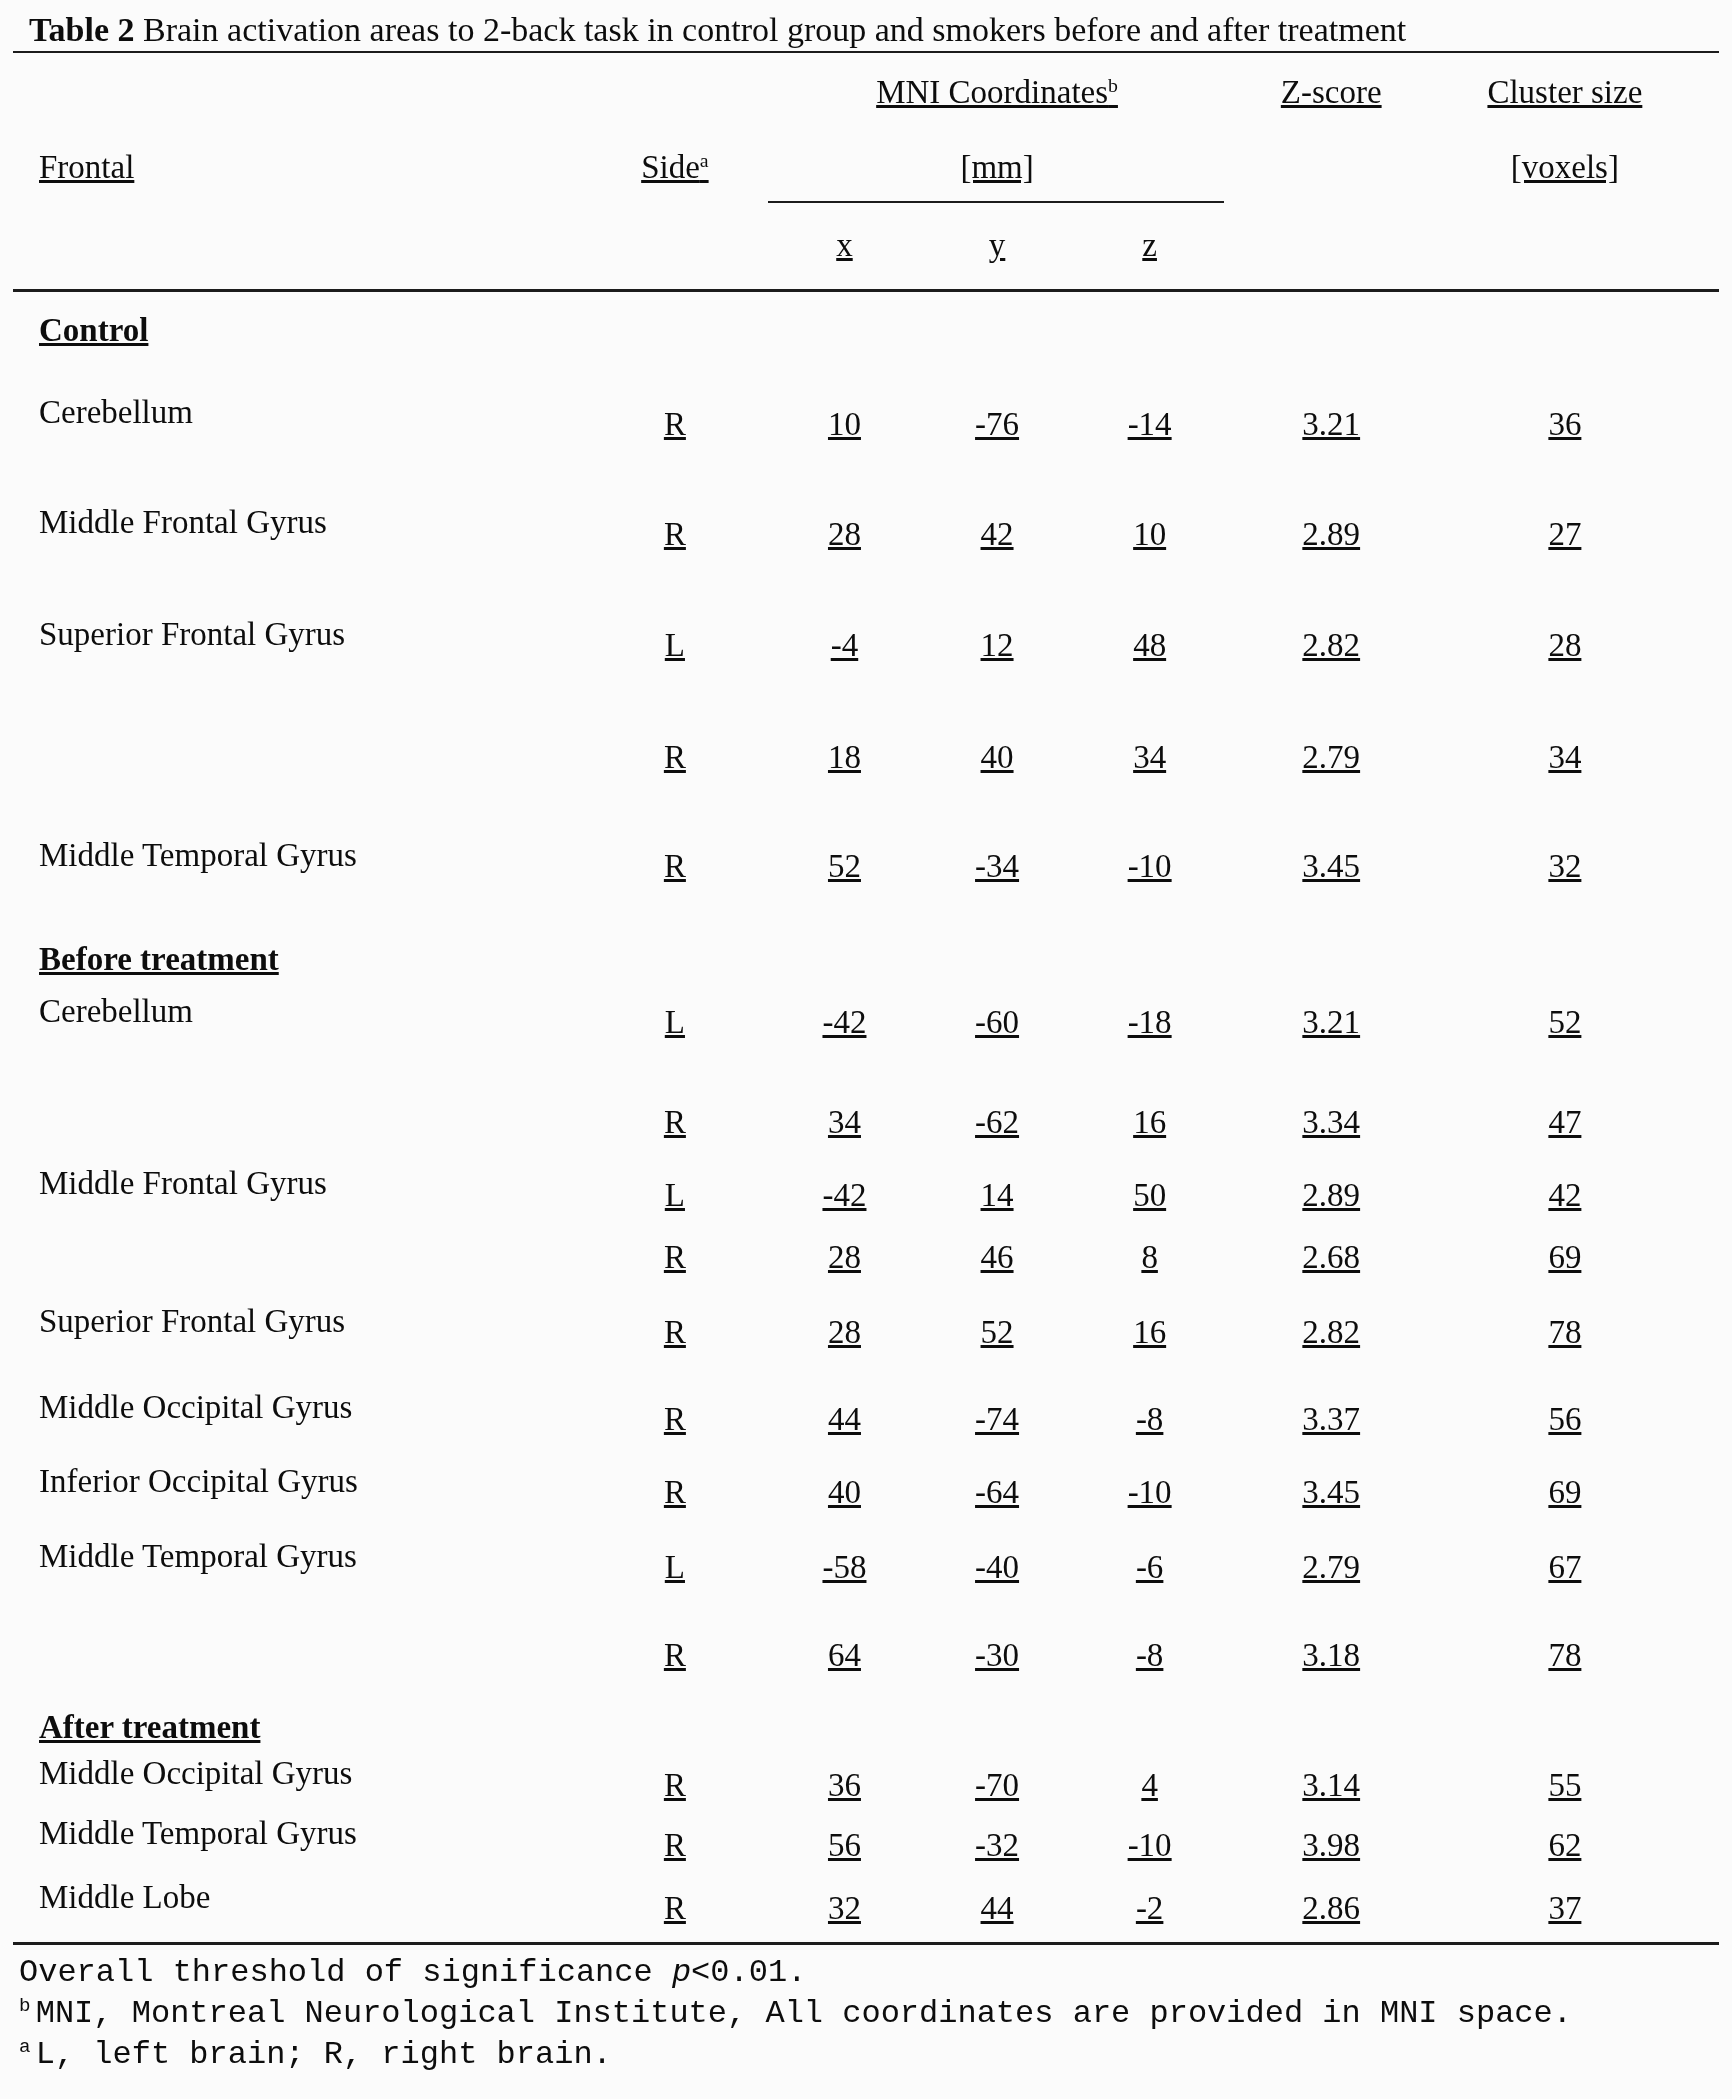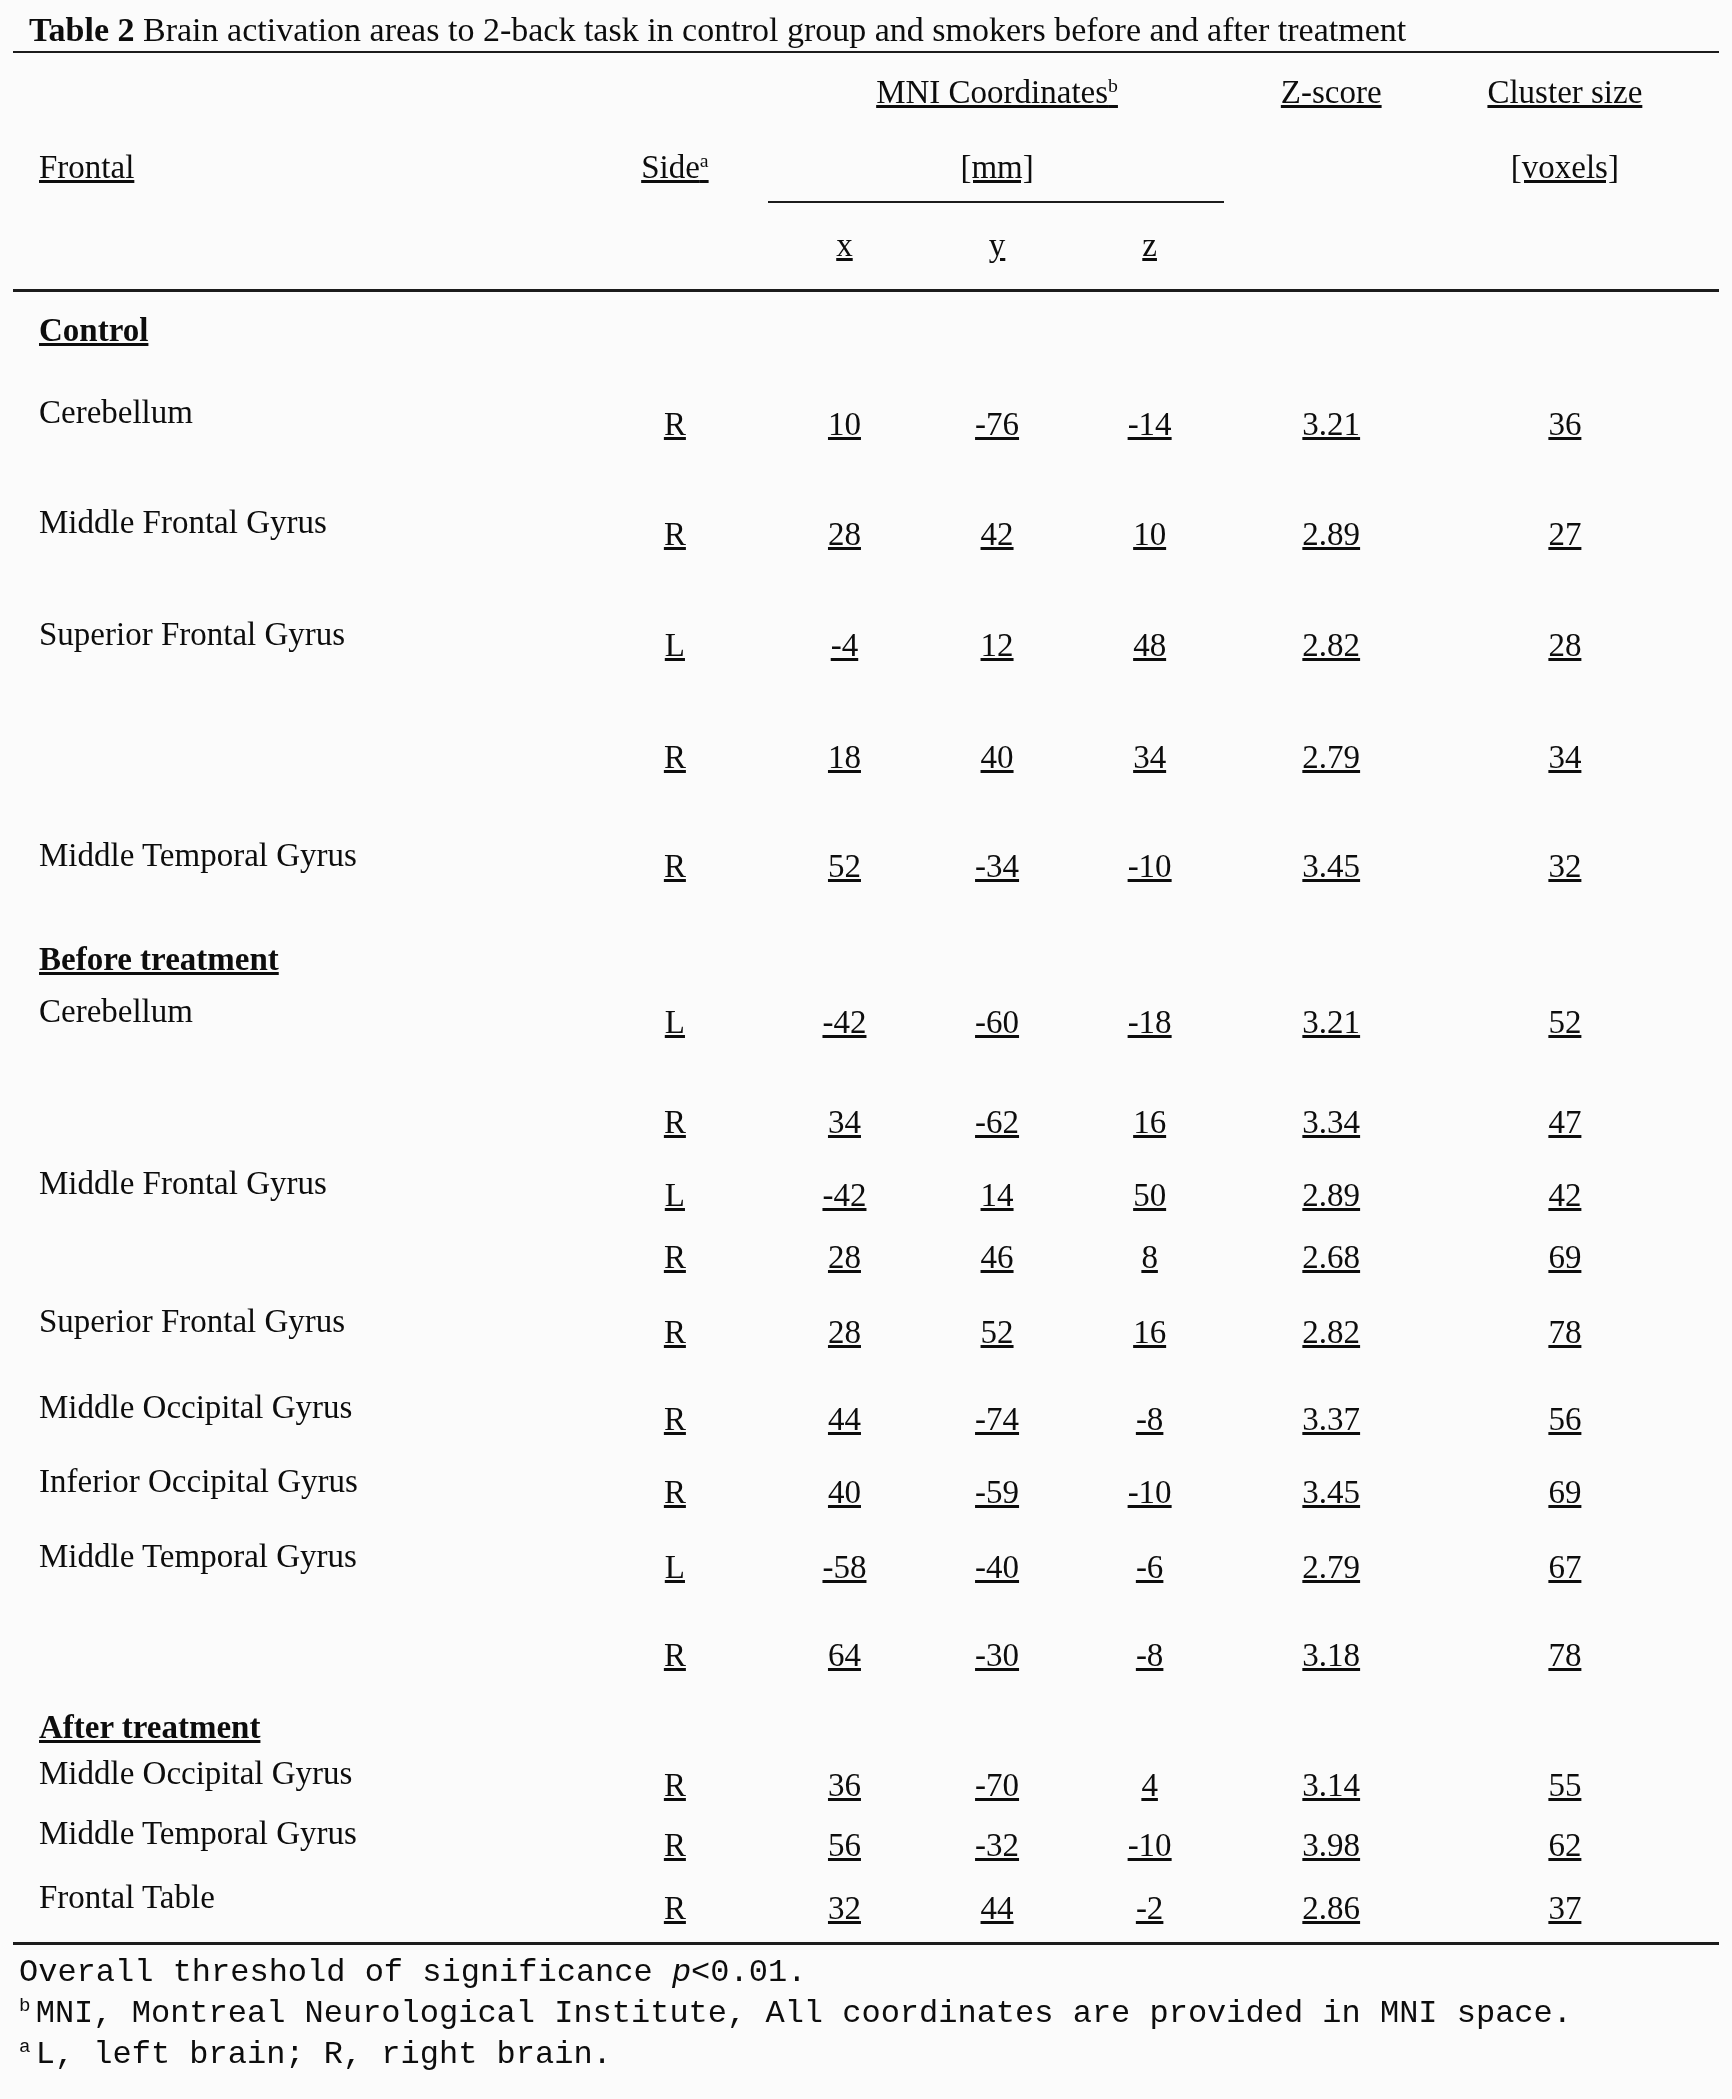--- a/index.html
+++ b/index.html
@@ -195,21 +195,21 @@
           <td class="num-cell">44</td>
           <td class="num-cell">-74</td>
           <td class="num-cell">-8</td>
           <td class="num-cell">3.37</td>
           <td class="num-cell">56</td>
         </tr>
         <tr style="height: 61px;">
           <td class="region-cell"><span class="region-text">Inferior Occipital Gyrus</span></td>
           <td class="num-cell">R</td>
           <td class="num-cell">40</td>
-          <td class="num-cell">-59</td>
+          <td class="num-cell">-64</td>
           <td class="num-cell">-10</td>
           <td class="num-cell">3.45</td>
           <td class="num-cell">69</td>
         </tr>
         <tr style="height: 89px;">
           <td class="region-cell"><span class="region-text">Middle Temporal Gyrus</span></td>
           <td class="num-cell">L</td>
           <td class="num-cell">-58</td>
           <td class="num-cell">-40</td>
           <td class="num-cell">-6</td>
@@ -240,21 +240,21 @@
         <tr style="height: 62px;">
           <td class="region-cell"><span class="region-text">Middle Temporal Gyrus</span></td>
           <td class="num-cell">R</td>
           <td class="num-cell">56</td>
           <td class="num-cell">-32</td>
           <td class="num-cell">-10</td>
           <td class="num-cell">3.98</td>
           <td class="num-cell">62</td>
         </tr>
         <tr style="height: 67px;">
-          <td class="region-cell"><span class="region-text">Frontal Table</span></td>
+          <td class="region-cell"><span class="region-text">Middle Lobe</span></td>
           <td class="num-cell">R</td>
           <td class="num-cell">32</td>
           <td class="num-cell">44</td>
           <td class="num-cell">-2</td>
           <td class="num-cell">2.86</td>
           <td class="num-cell">37</td>
         </tr>
       </tbody>
   </table>
 

